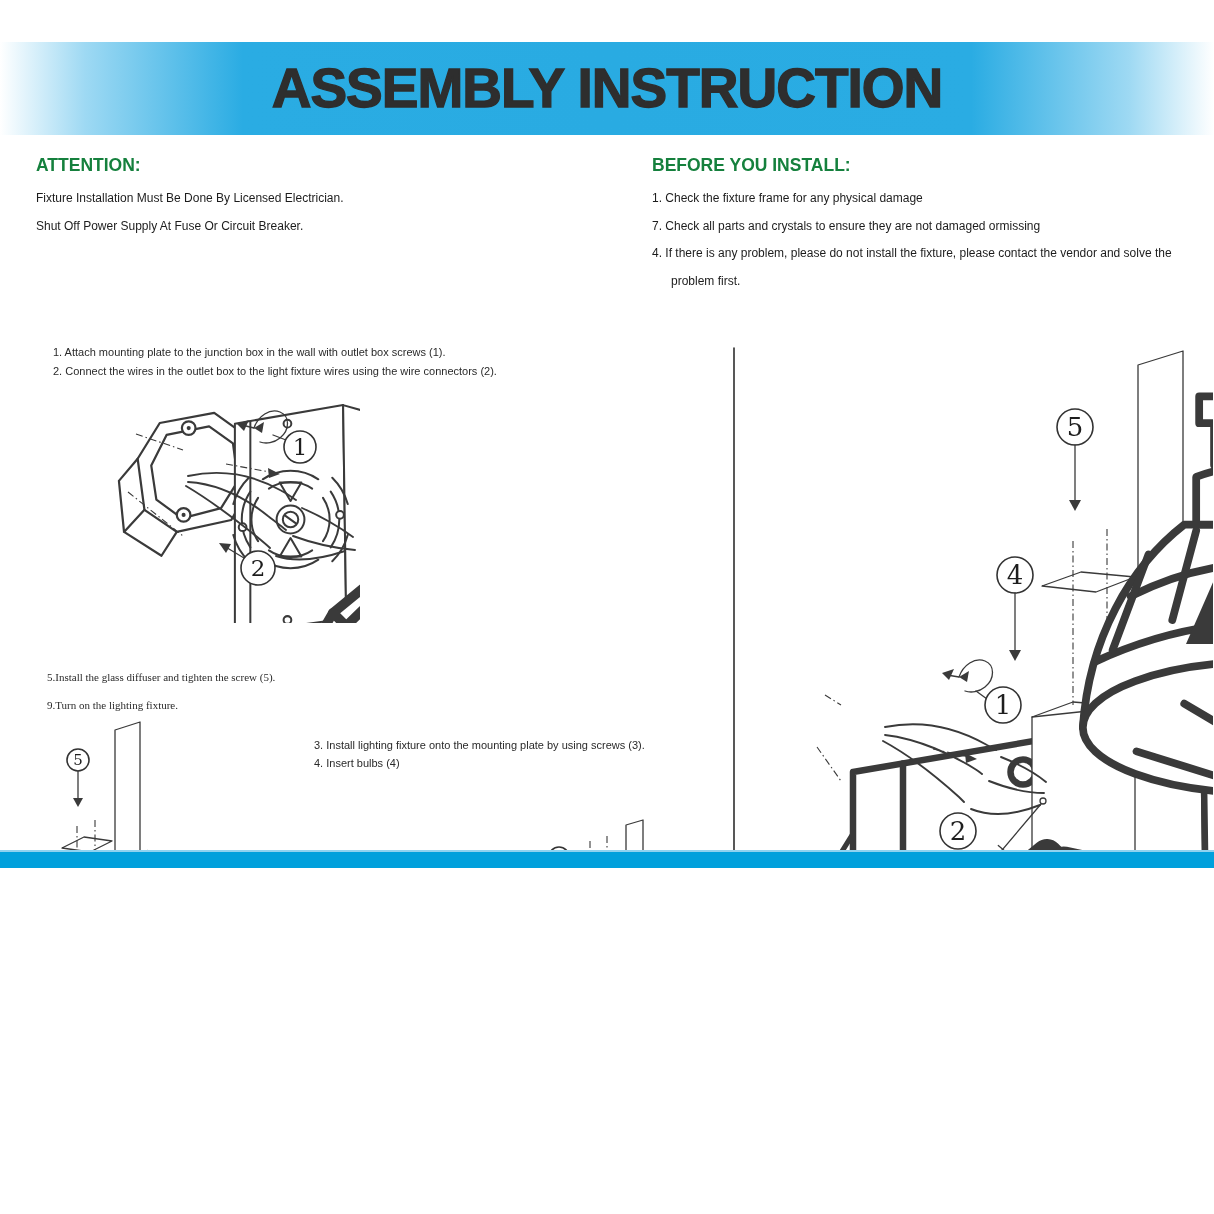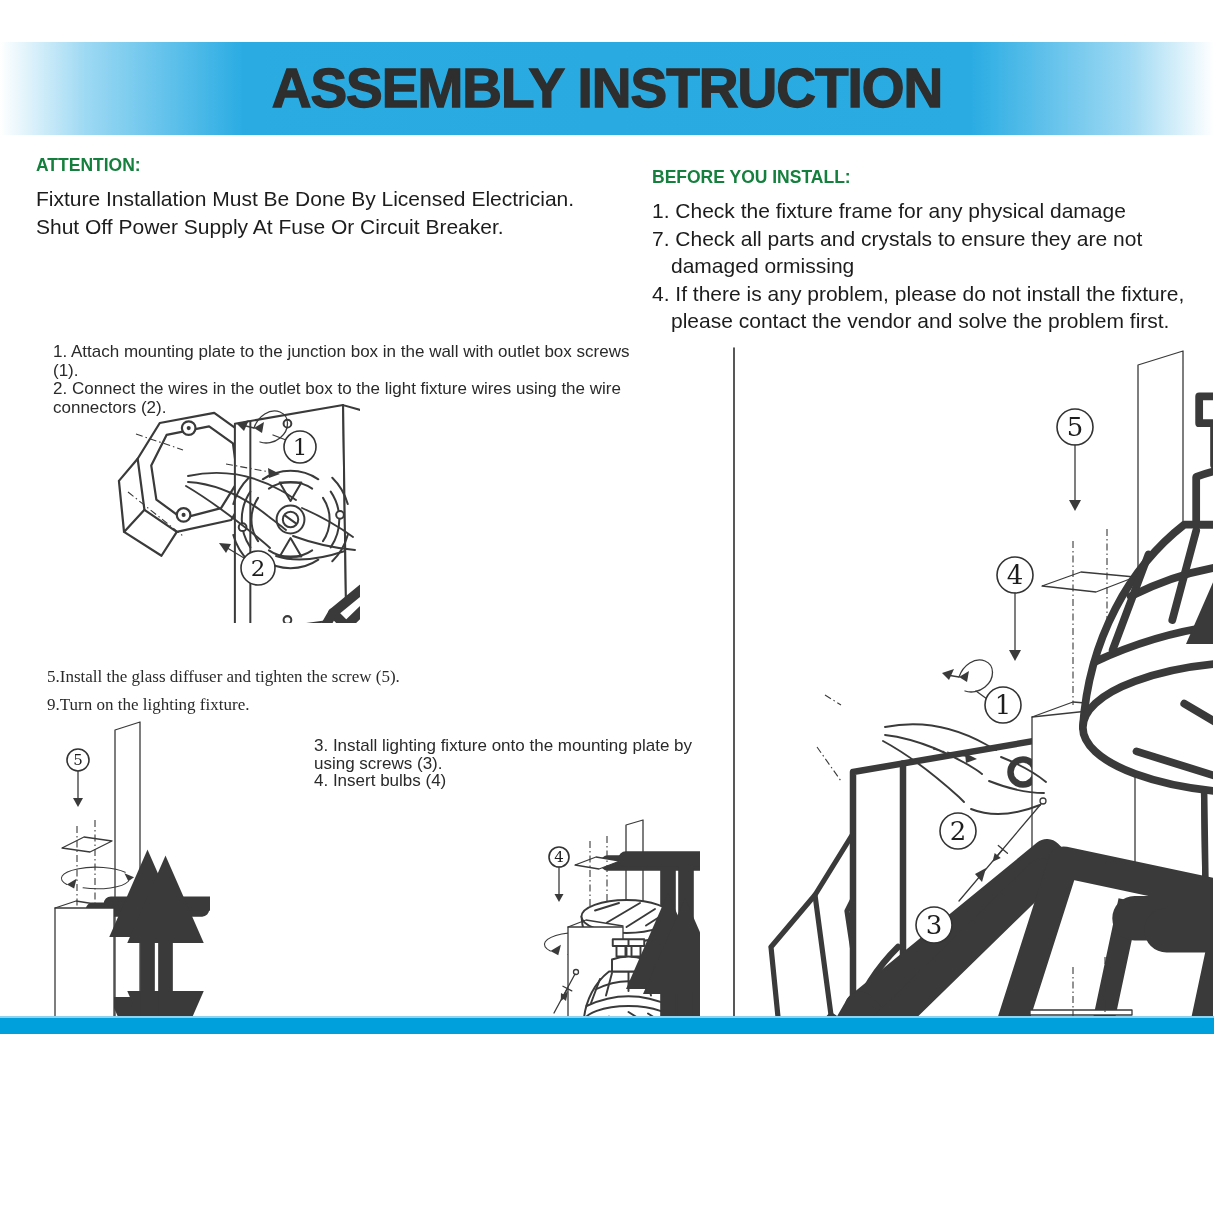--- a/index.html
+++ b/index.html
@@ -1,41 +1,41 @@
 <!DOCTYPE html>
 <html><head>
 <meta charset="utf-8">
 <style>
   html,body { margin:0; padding:0; background:#ffffff; }
   .page {
-    position:relative; width:1214px; height:1034px; background:#fff;
+    position:relative; width:1214px; height:868px; background:#fff;
     font-family:"Liberation Sans", sans-serif; color:#222; overflow:hidden;
   }
 
   
   .band {
     position:absolute; left:0; top:42px; width:1214px; height:93px;
     background:linear-gradient(to right,#ffffff 0%, #9ed9f3 7%, #2aace3 20%, #29abe2 50%, #2aace3 80%, #9ed9f3 93%, #ffffff 100%);
   }
   .band h1 {
     margin:0; width:100%; text-align:center; line-height:93px;
     font-size:55px; font-weight:bold; letter-spacing:-1px; color:#2e2e2e;
     -webkit-text-stroke:1.3px #2e2e2e;
   }
 
   
   .notice { position:absolute; top:155px; }
   .notice h2 { margin:0 0 9px 0; font-size:17.5px; font-weight:bold; color:#15803d; }
-  .notice p { margin:0; font-size:21px; line-height:27.5px; color:#1c1c1c; }
+  .notice p { margin:0; font-size:12px; line-height:27.5px; color:#1c1c1c; }
   .attention { left:36px; width:590px; }
-  .before { left:652px; width:552px;margin-top:12px; }
+  .before { left:652px; width:552px; }
   .before p { padding-left:19px; text-indent:-19px; }
 
   
-  .cap { position:absolute; margin:0; font-size:17px; color:#2a2a2a; }
+  .cap { position:absolute; margin:0; font-size:11px; color:#2a2a2a; }
   .cap p { margin:0; }
   .cap-12 { left:53px; top:343px; line-height:18.5px; width:600px; }
   .cap-56 { left:47px; top:663px; line-height:28px; width:420px;font-family:Liberation Serif, serif; }
   .cap-34 { left:314px; top:737px; line-height:17.5px; width:420px; }
 
   
   svg.diag { position:absolute; }
   .ln   { fill:none; stroke:#3a3a3a; stroke-width:1.3; stroke-linecap:round; stroke-linejoin:round; }
   .thin { fill:none; stroke:#3a3a3a; stroke-width:0.9; }
   .wh   { fill:#ffffff; stroke:#3a3a3a; stroke-width:1.3; stroke-linejoin:round; }

